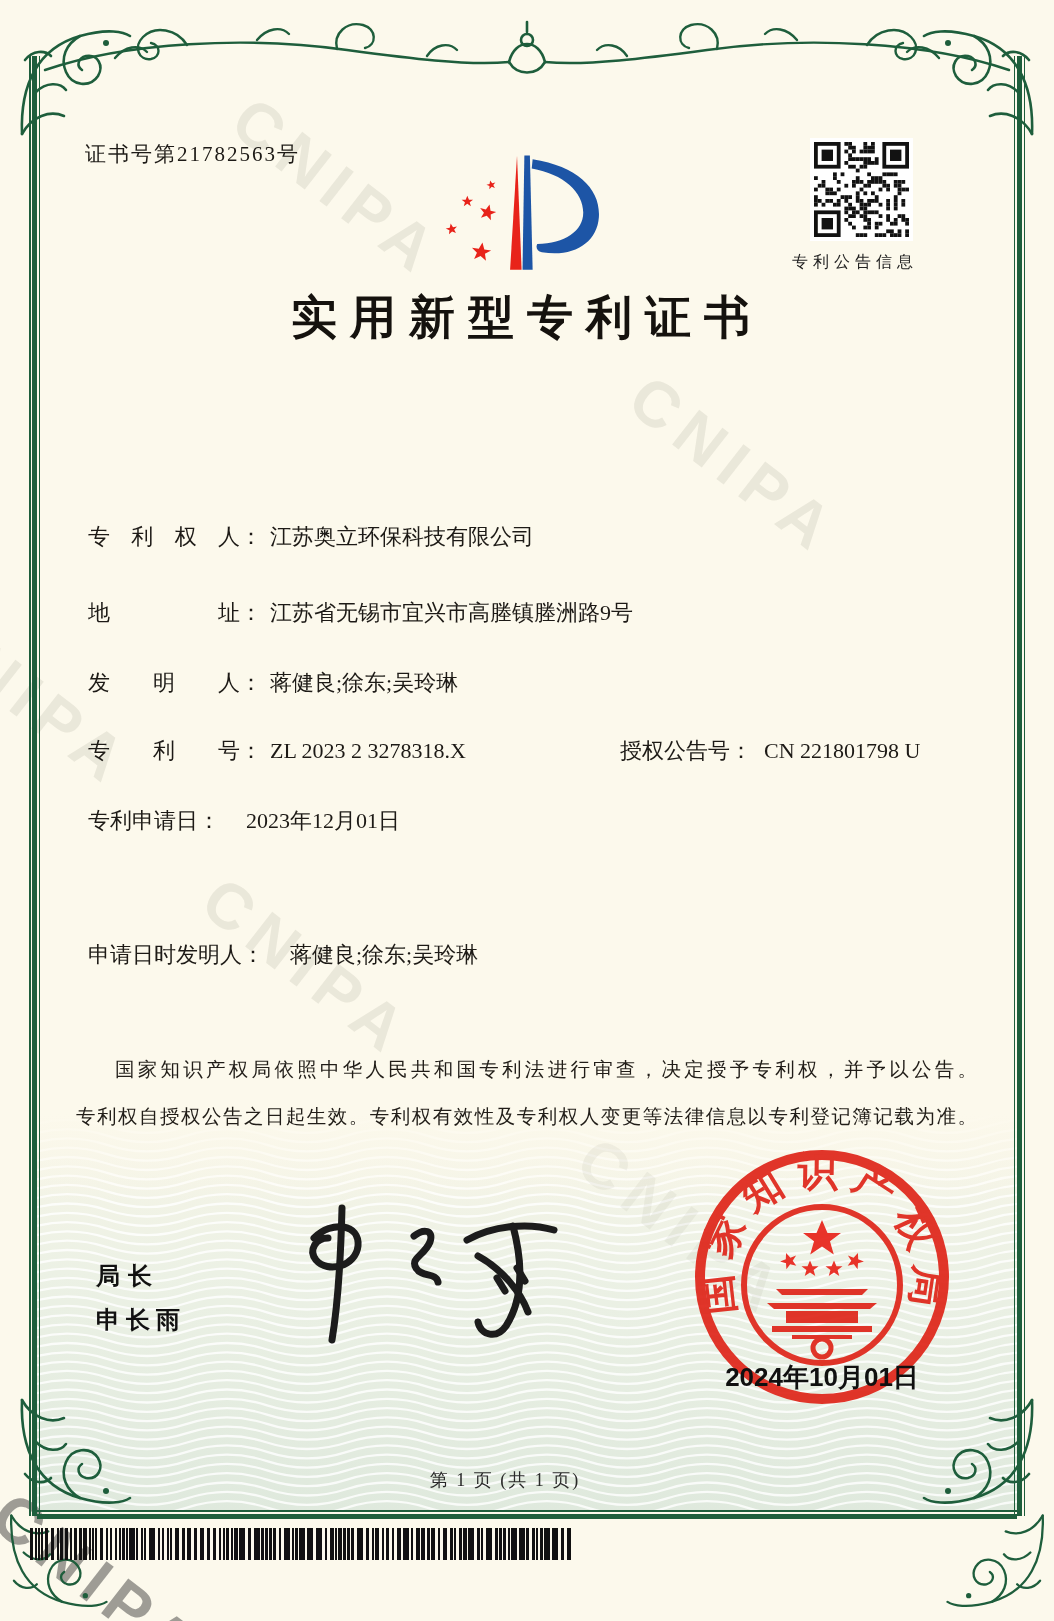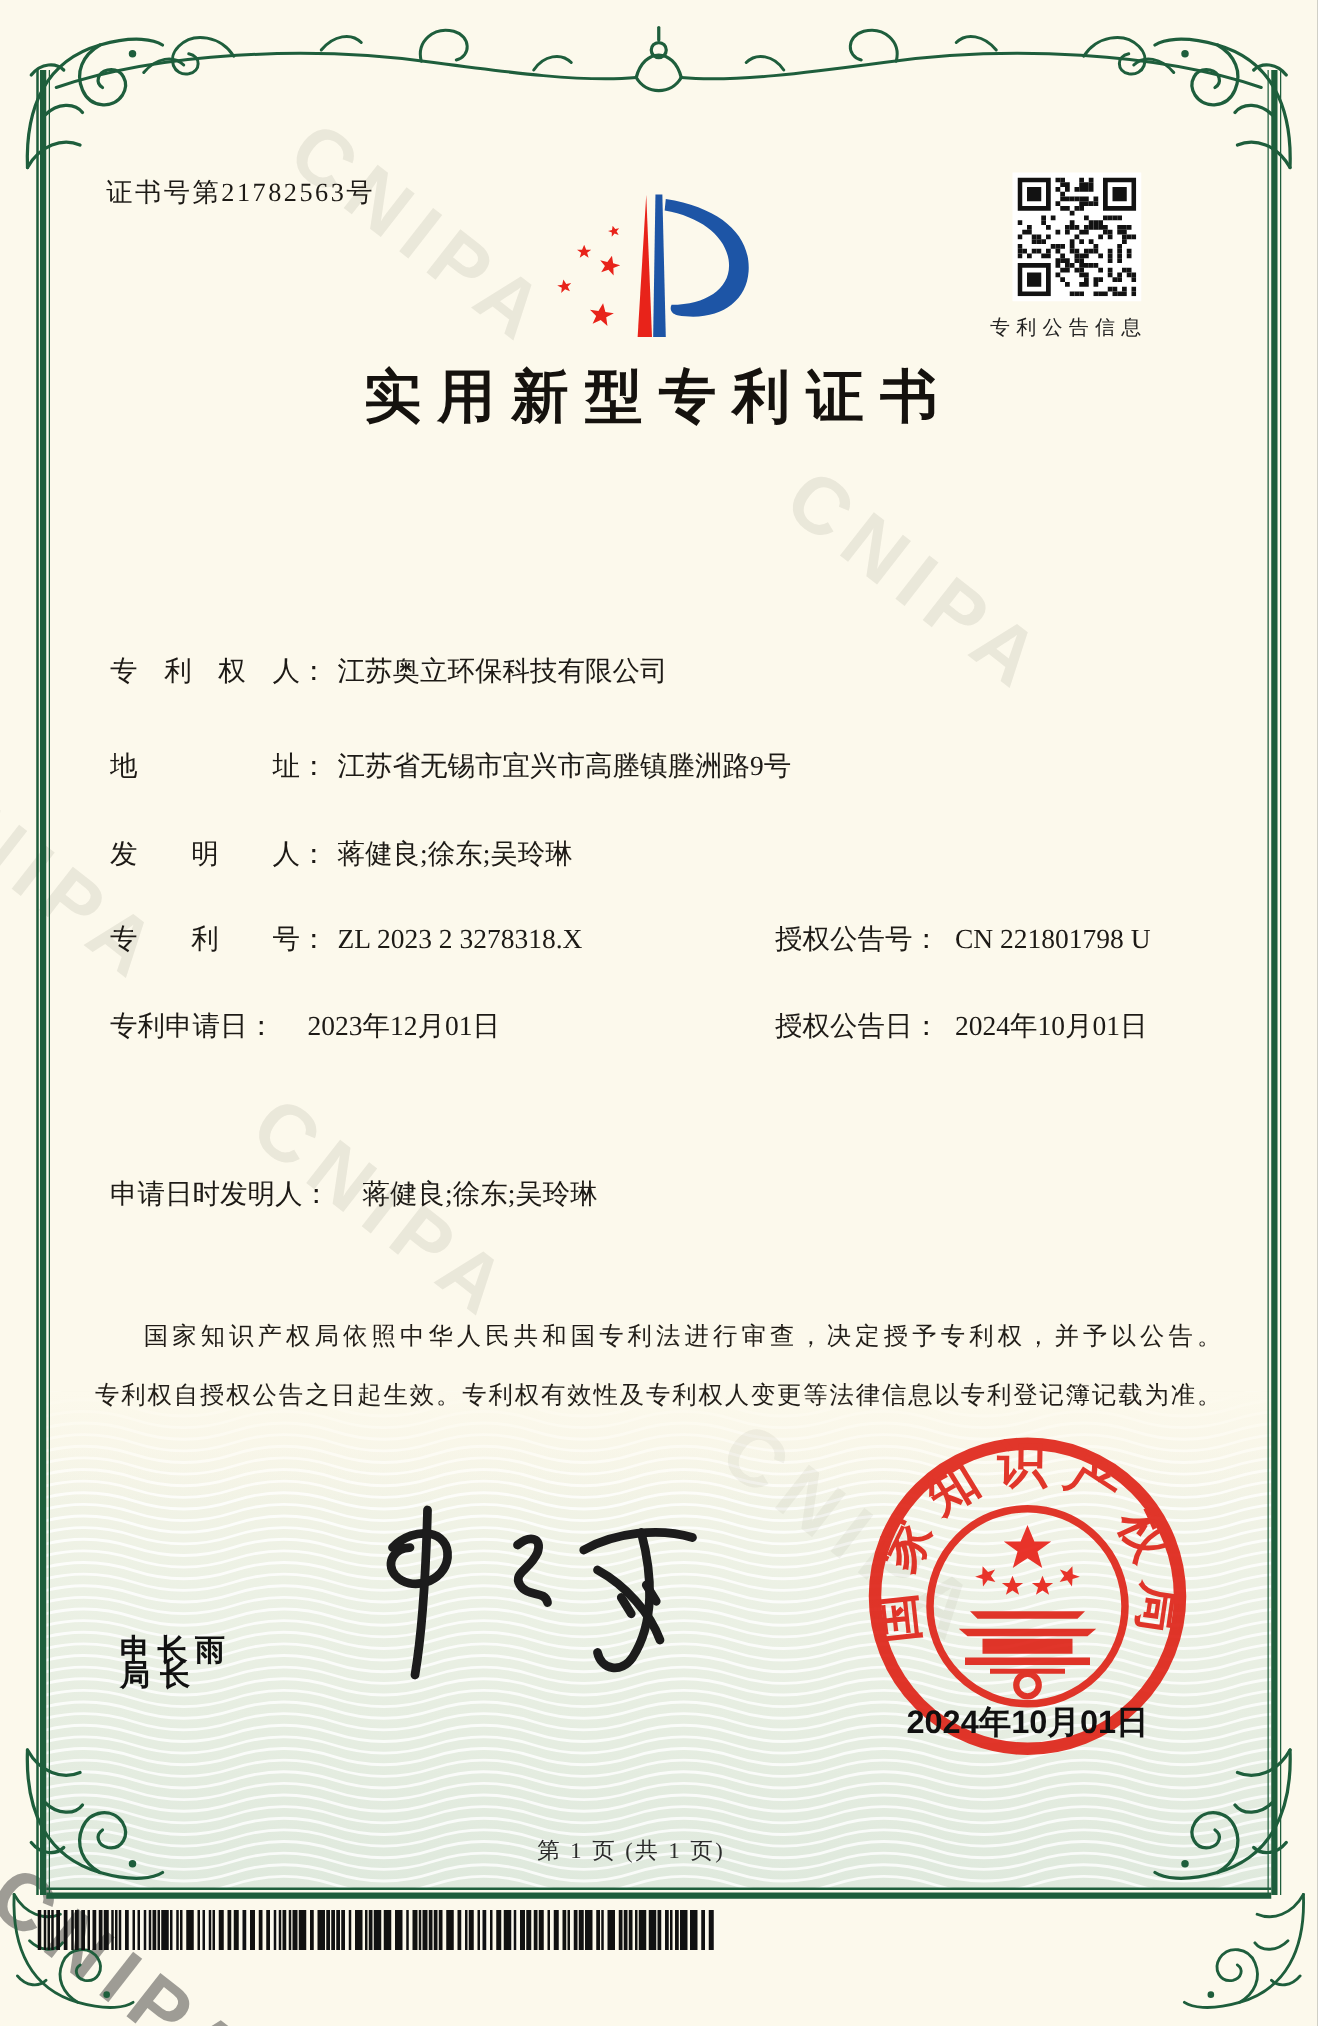--- a/index.html
+++ b/index.html
@@ -39,21 +39,21 @@
   .val{margin-left:8px;}
   .val.gap{margin-left:26px;}
   .rcol{position:absolute;left:488px;top:0;white-space:nowrap;margin-left:44px;}
   .rcol .val{margin-left:12px;}
   
   #notice{position:absolute;left:76px;top:1046px;width:902px;font-size:19.5px;
           line-height:47px;letter-spacing:1px;color:#211d18;}
   #notice .l1{text-indent:2em;text-align:justify;text-align-last:justify;}
   #notice .l2{text-align:justify;text-align-last:justify;}
   
-  #commTitle{position:absolute;left:96px;top:1324px;font-family:"Liberation Sans",sans-serif;
+  #commTitle{position:absolute;left:96px;top:1260px;font-family:"Liberation Sans",sans-serif;
              font-weight:600;font-size:24px;letter-spacing:8px;color:#111;}
   #commName{position:absolute;left:96px;top:1304px;font-family:"Liberation Sans",sans-serif;
             font-weight:600;font-size:24px;letter-spacing:6px;color:#111;}
   #sig{position:absolute;left:262px;top:1198px;}
   #seal{position:absolute;left:692px;top:1147px;}
   #sealDate{position:absolute;left:692px;top:1360px;width:260px;text-align:center;
             font-family:"Liberation Sans",sans-serif;font-weight:600;font-size:26px;color:#101010;}
   
   #pageNum{position:absolute;left:0;top:1468px;width:100%;text-align:center;
            font-size:18px;color:#2a2a2a;transform:translateX(-22px);letter-spacing:2px;}
@@ -398,23 +398,20 @@
     <span class="lab">发明人</span><span class="colon">：</span><span class="val">蒋健良;徐东;吴玲琳</span>
   </div>
   <div class="row" style="top:736px;">
     <span class="lab">专利号</span><span class="colon">：</span><span class="val">ZL 2023 2 3278318.X</span>
     <span class="rcol">
       <span class="lab plain">授权公告号</span><span class="colon">：</span><span class="val">CN 221801798 U</span>
     </span>
   </div>
   <div class="row" style="top:806px;">
     <span class="lab plain">专利申请日</span><span class="colon">：</span><span class="val gap">2023年12月01日</span>
-    <span class="rcol">
-      <span class="lab plain">授权公告日</span><span class="colon">：</span><span class="val">2024年10月01日</span>
-    </span>
   </div>
   <div class="row" style="top:940px;">
     <span class="lab plain">申请日时发明人</span><span class="colon">：</span><span class="val gap">蒋健良;徐东;吴玲琳</span>
   </div>
 
   <div id="notice">
     <div class="l1">国家知识产权局依照中华人民共和国专利法进行审查，决定授予专利权，并予以公告。</div>
     <div class="l2">专利权自授权公告之日起生效。专利权有效性及专利权人变更等法律信息以专利登记簿记载为准。</div>
   </div>
 

